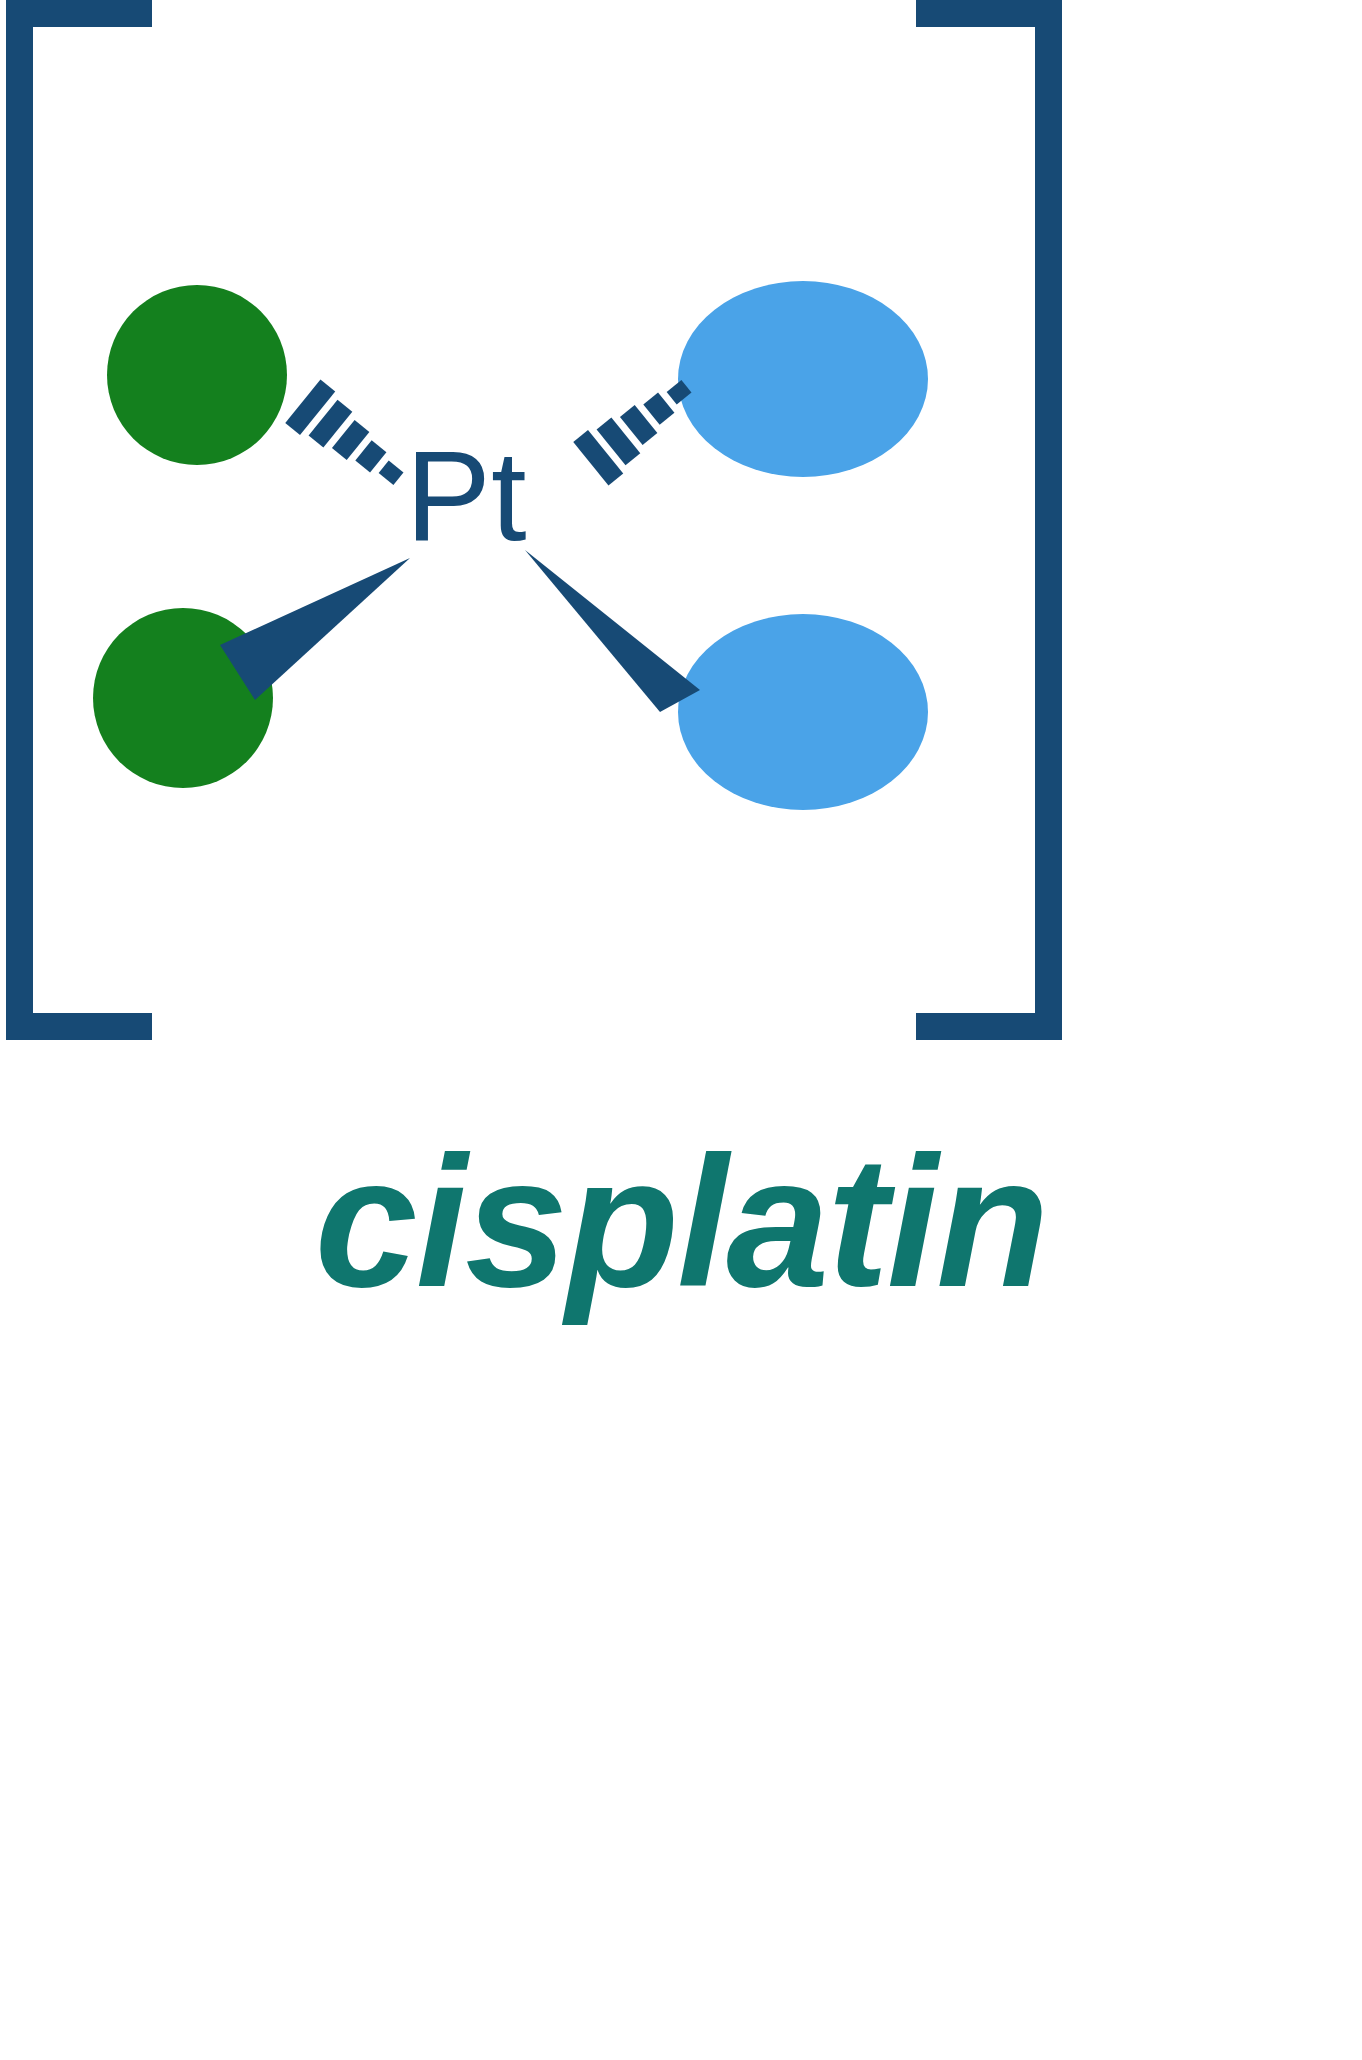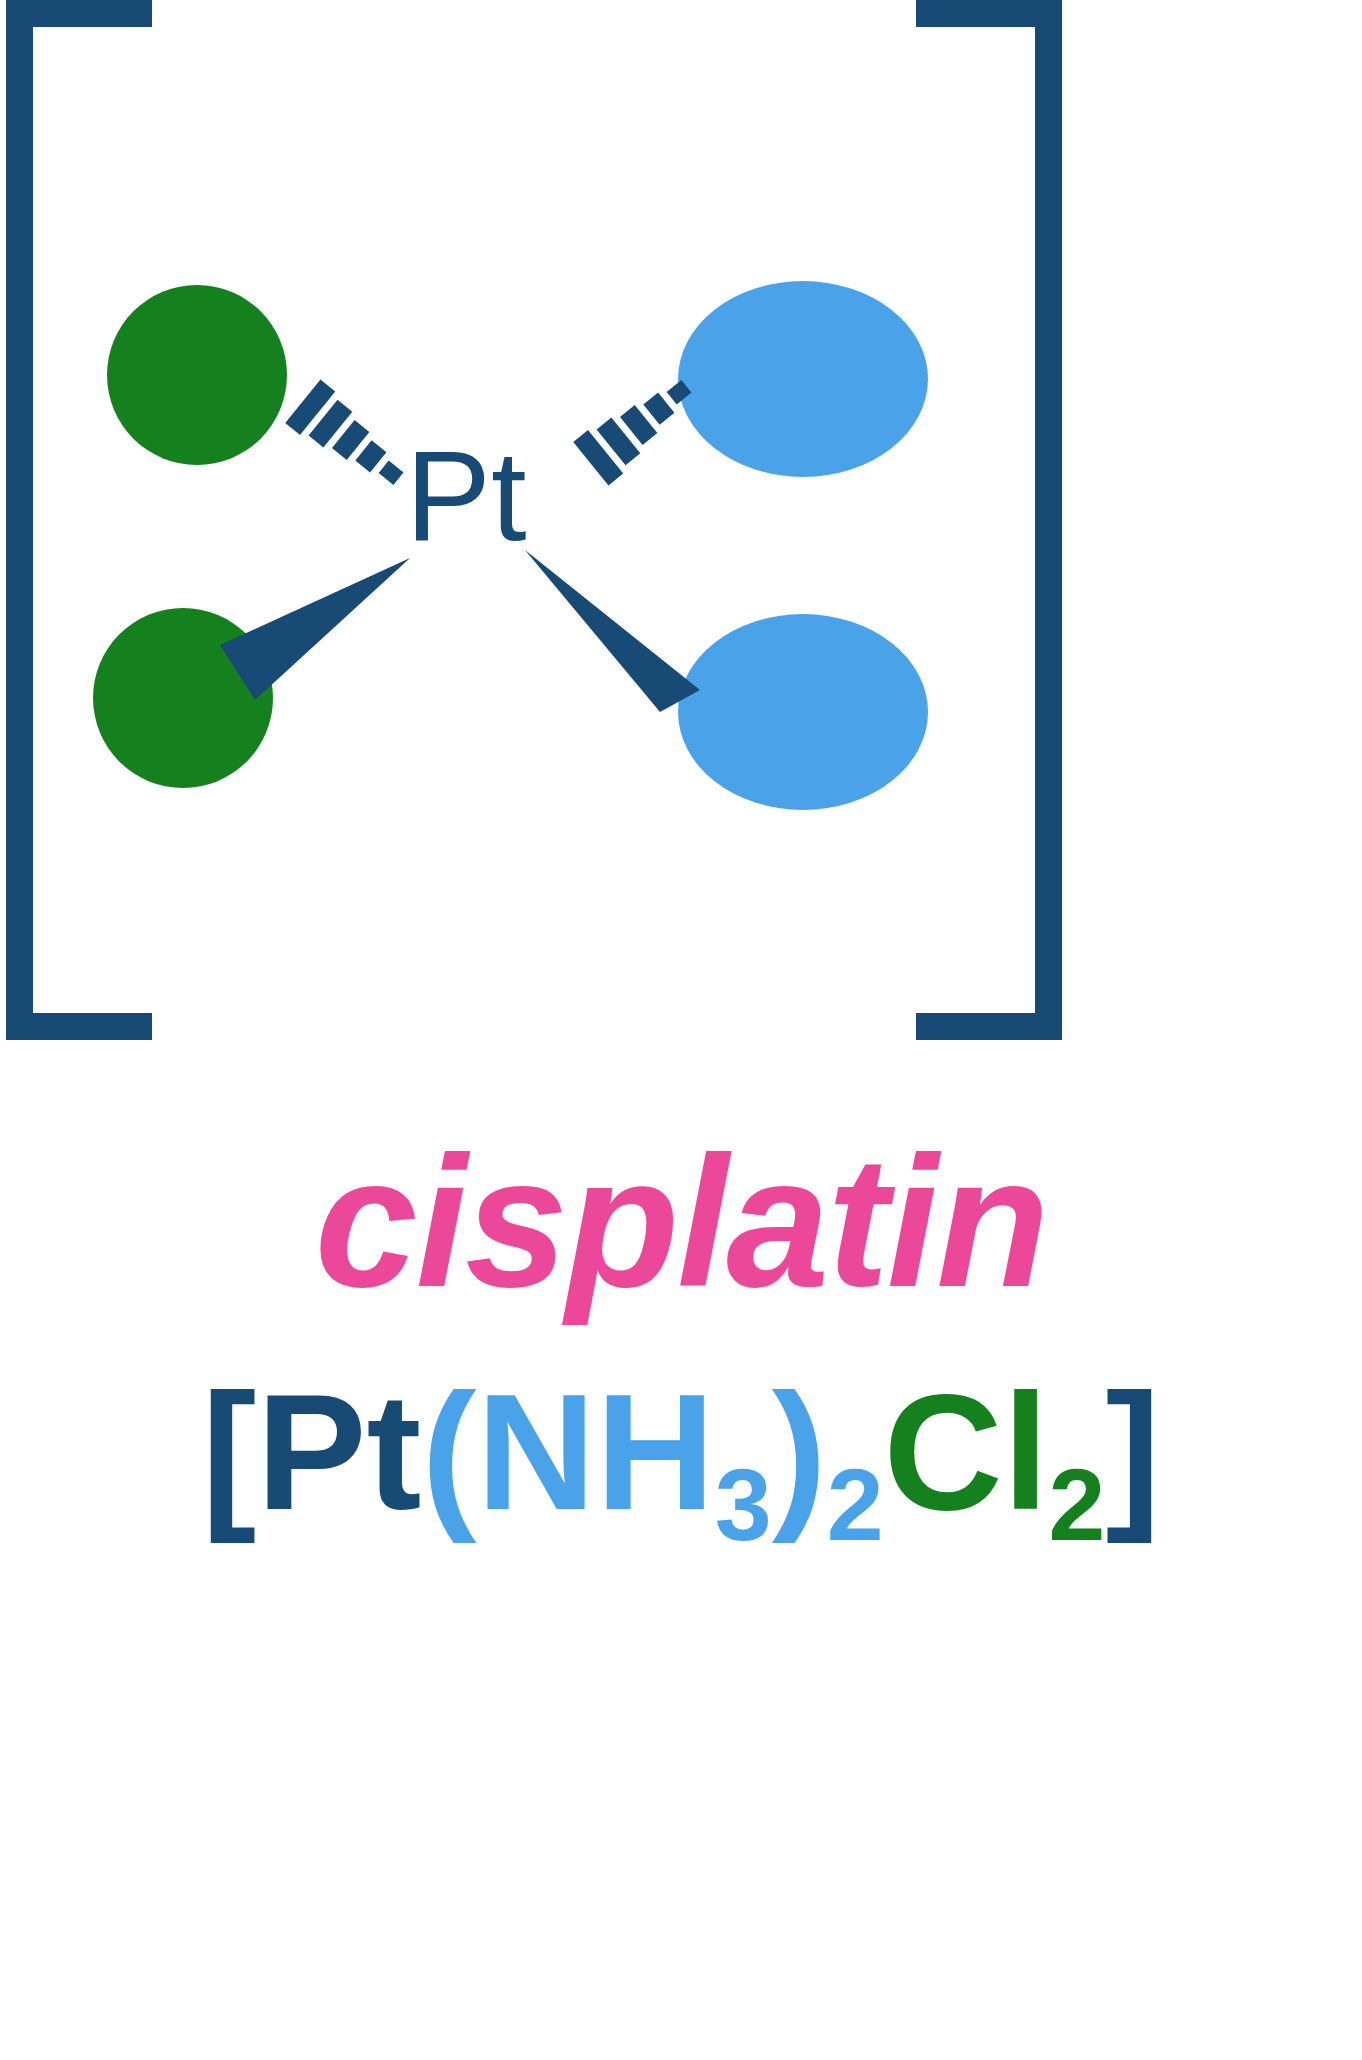--- a/index.html
+++ b/index.html
@@ -28,21 +28,21 @@
     position: absolute;
     left: 0;
     top: 1130px;
     width: 1362px;
     text-align: center;
     font-family: "Liberation Sans", sans-serif;
     font-style: italic;
     font-weight: bold;
     font-size: 185px;
     letter-spacing: -2px;
-    color: #ec4899;
+    color: #0f766e;
     line-height: 1;
   }
   .formula-label {
     position: absolute;
     left: 0;
     top: 1370px;
     width: 1362px;
     text-align: center;
     font-family: "Liberation Sans", sans-serif;
     font-weight: bold;
@@ -110,17 +110,14 @@
 
     <polygon points="410,558 255,700 220,645" fill="#174a75"></polygon>
 
     <polygon points="525,550 700,690 660,712" fill="#174a75"></polygon>
 
     <text x="466" y="540" text-anchor="middle" font-family="Liberation Sans, sans-serif" font-size="128" fill="#174a75">Pt</text>
   </svg>
 
   <div class="name-label">cisplatin</div>
 
-  <div class="formula-label">
-    <span class="brk">[</span><span class="pt">Pt</span><span class="nh">(</span><span class="nh">NH</span><sub class="nh">3</sub><span class="nh">)</span><sub class="nh">2</sub><span class="cl">Cl</span><sub class="cl">2</sub><span class="brk">]</span>
-  </div>
 
 </div>
 
 </body></html>

